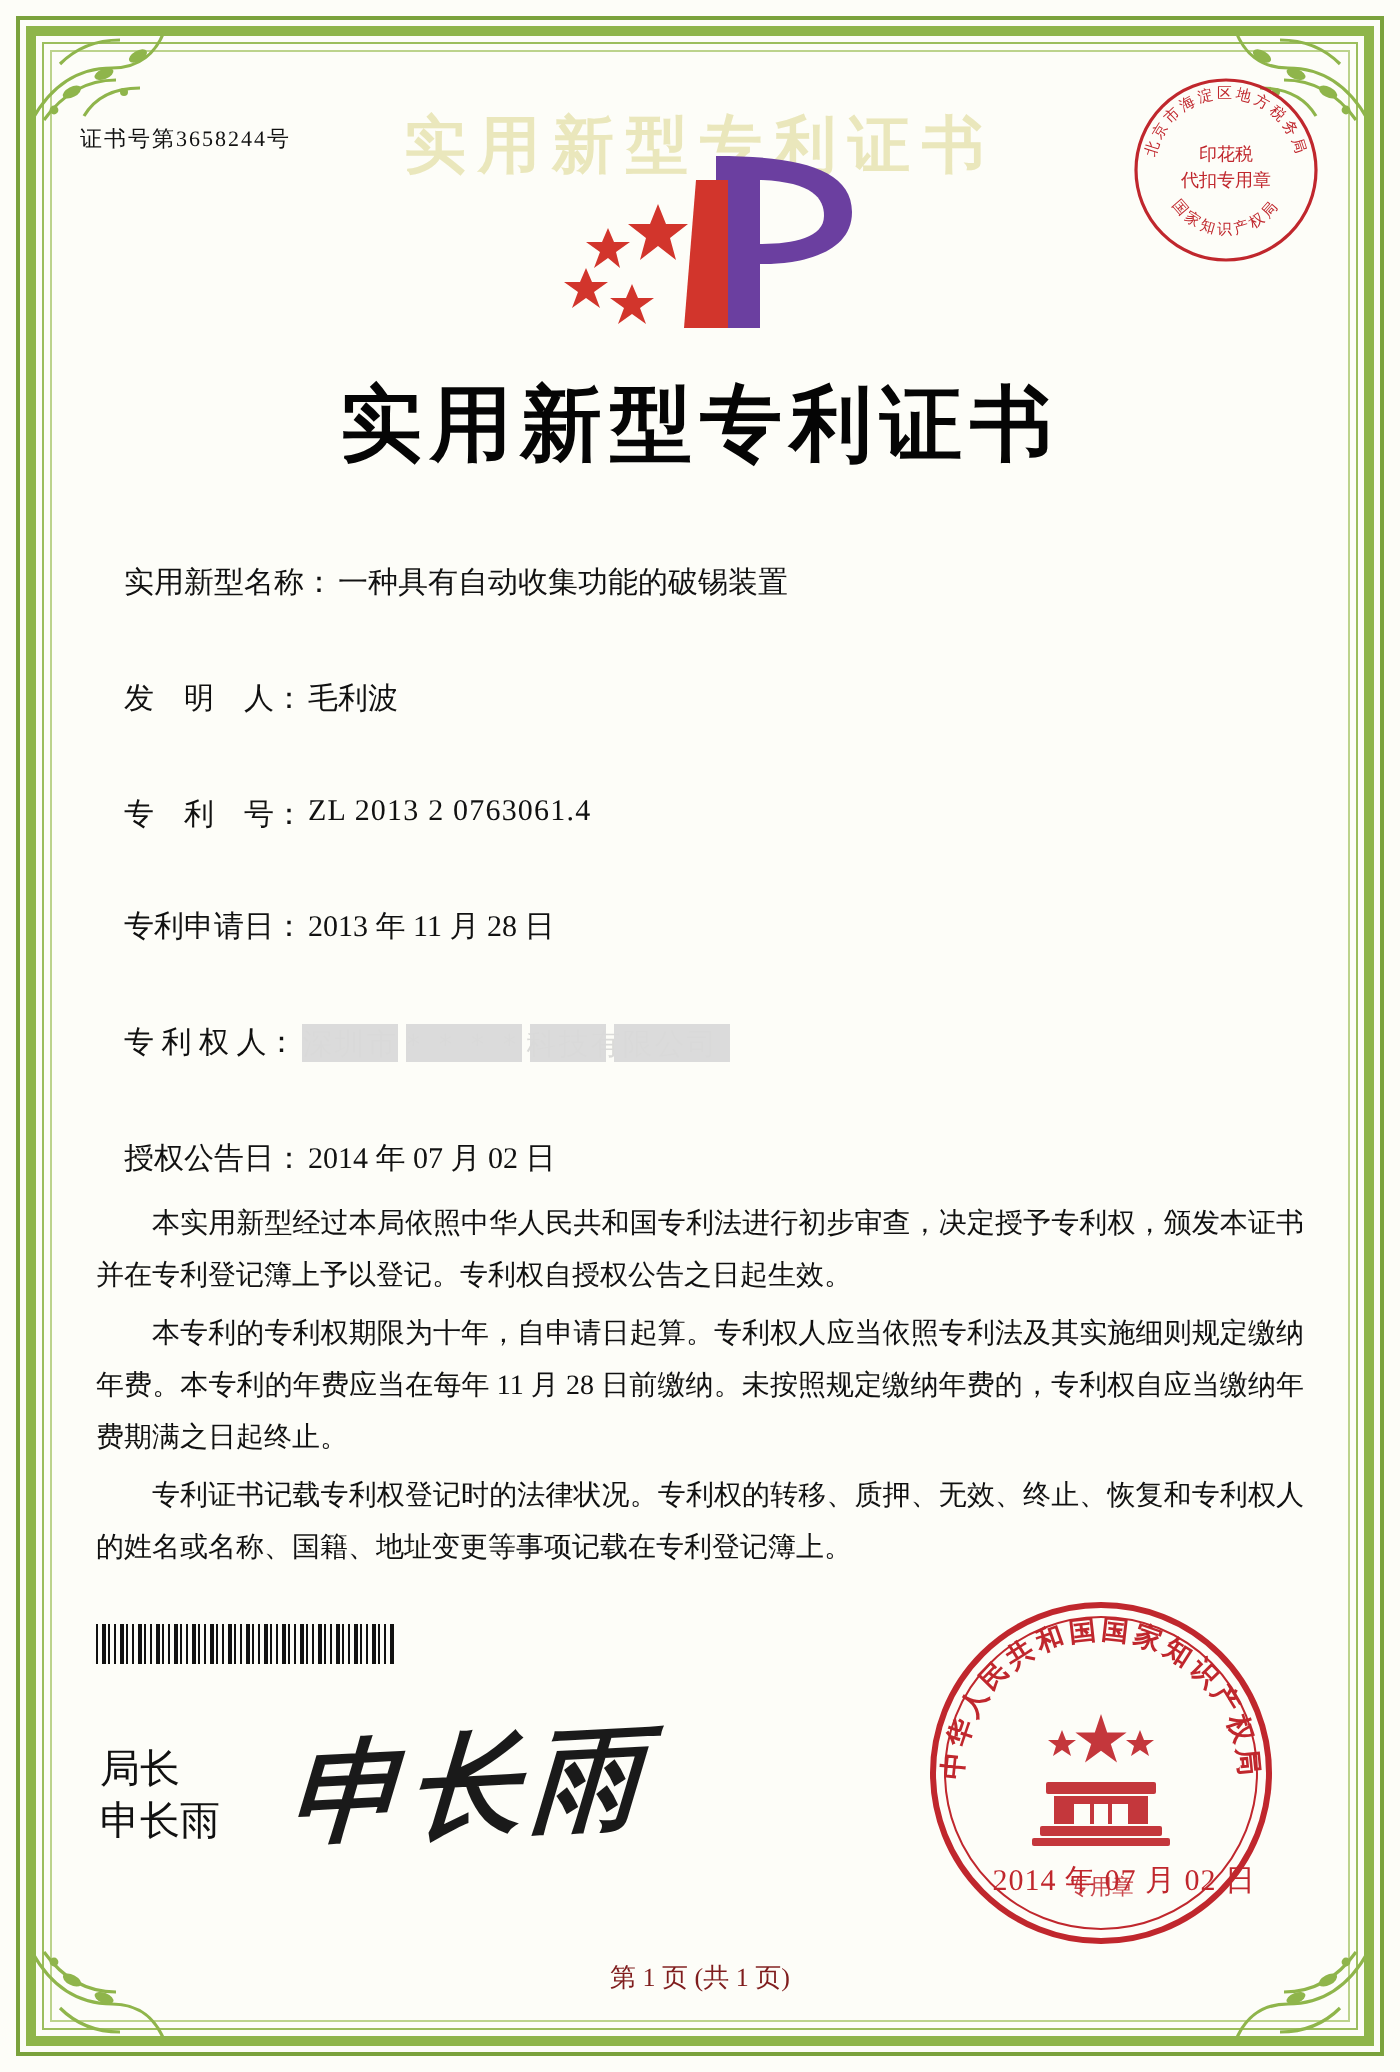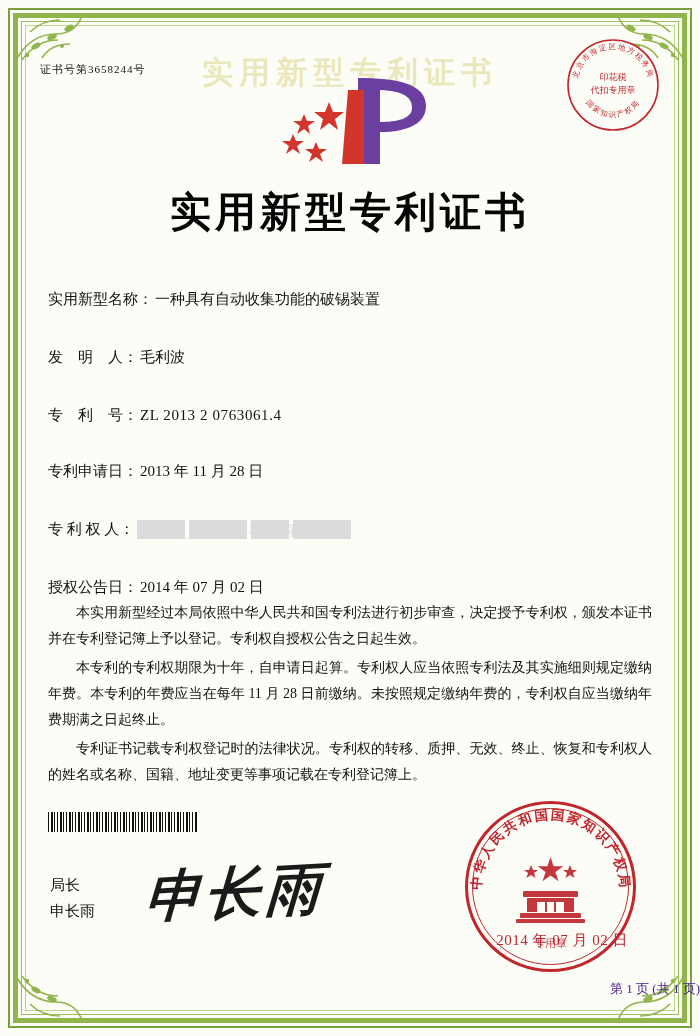--- a/index.html
+++ b/index.html
@@ -135,22 +135,23 @@
   .fields {
     position: absolute;
     left: 48px;
     top: 282px;
     width: 600px;
     font-size: 15px;
   }
   .field-row {
     height: 34px;
     display: flex;
-    align-items: center;
+    align-items: flex-start;
     white-space: nowrap;
+    margin-left: 14px;
   }
   .field-label {
     display: inline-block;
     color: #111;
   }
   .field-value {
     color: #111;
     margin-left: 2px;
   }
   .field-value.mono {
@@ -227,21 +228,21 @@
       #111 6px, #111 7px,
       transparent 7px, transparent 9px
     );
   }
 
   
   .sig-block {
     position: absolute;
     left: 50px;
     top: 872px;
-    font-size: 15px;
+    font-size: 20px;
     line-height: 26px;
     color: #111;
   }
   .sig-script {
     position: absolute;
     left: 145px;
     top: 856px;
     font-family: "Liberation Serif", serif;
     font-size: 56px;
     font-weight: bold;
@@ -269,23 +270,23 @@
     letter-spacing: .5px;
     font-family: "Liberation Serif", serif;
   }
 
   
   .page-footer {
     position: absolute;
     bottom: 38px;
     left: 0;
     width: 100%;
-    text-align: right;
+    text-align: center;
     font-size: 13px;
-    color: #4c1d95;
+    color: #7f1d1d;
   }
 </style>
 </head>
 <body>
 
 <div class="certificate">
 
   <div class="border-outer"></div>
   <div class="border-mid"></div>
   <div class="border-inner"></div>

